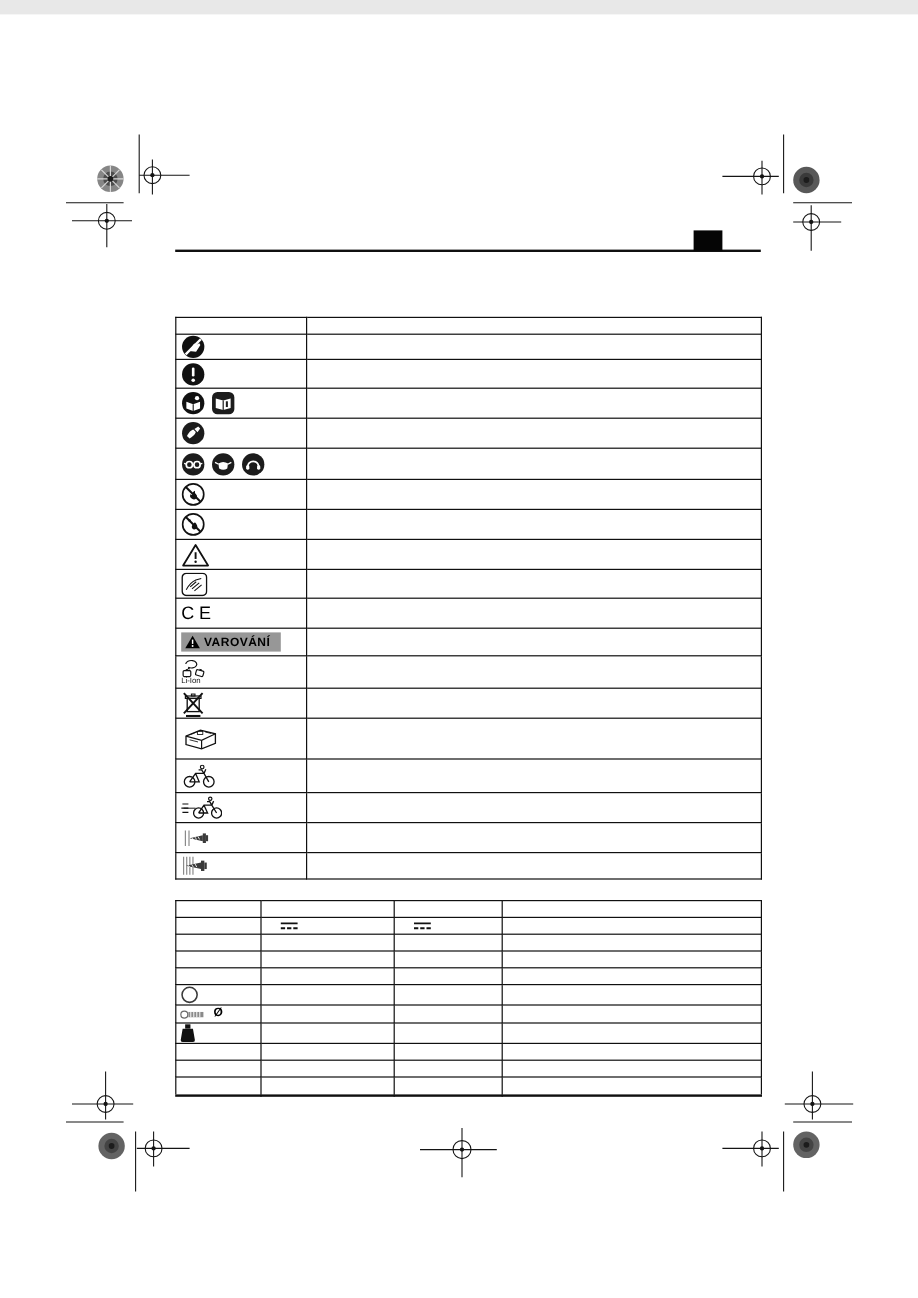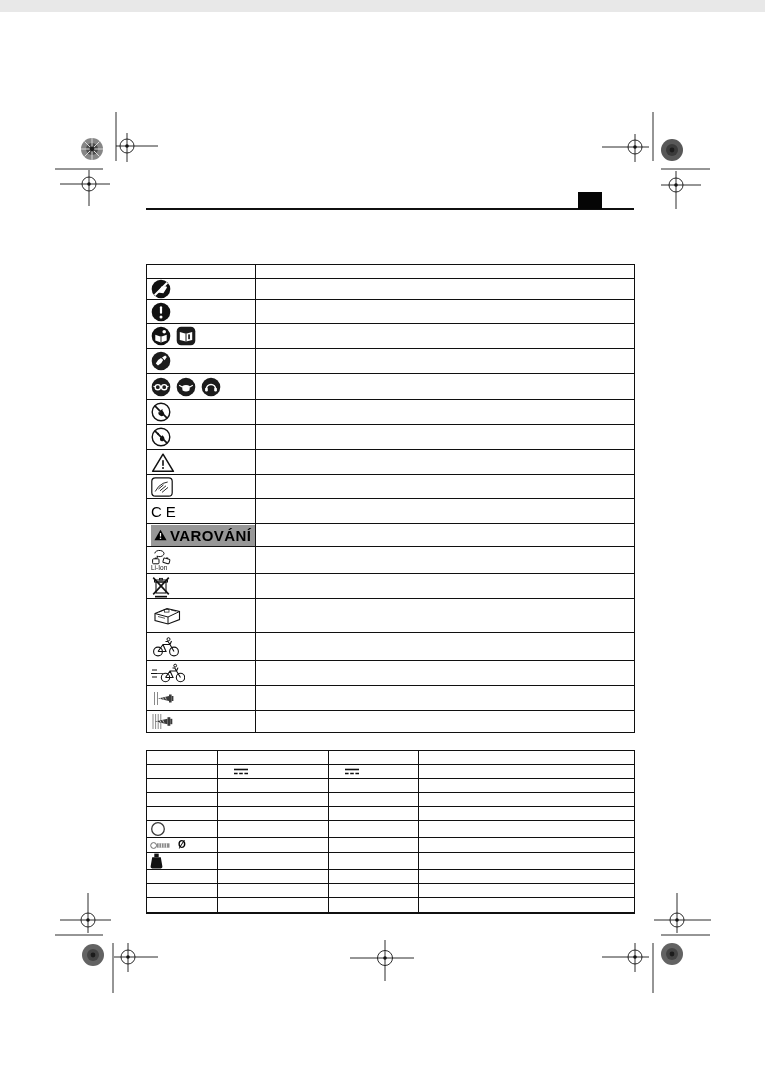--- a/index.html
+++ b/index.html
@@ -17,21 +17,21 @@
   td{border:1px solid #101010;padding:0;vertical-align:middle;overflow:hidden;}
   .icon-cell{padding-left:4px;}
   .icon-row{display:flex;align-items:center;gap:5px;}
   .icon{display:inline-flex;align-items:center;line-height:0;}
   .icon-captioned{display:inline-flex;flex-direction:column;align-items:flex-start;line-height:1;}
   .icon-caption{font-size:6.5px;letter-spacing:0;margin-top:0;color:#111;}
   .txt.ce{font-size:15px;letter-spacing:4px;font-weight:400;line-height:1;}
   .txt.dia{font-size:10px;font-weight:700;line-height:1;}
   .varovani-badge{display:inline-flex;align-items:center;gap:3px;background:#979797;
     padding:2px 9px 2px 3px;}
-  .varovani-text{font-size:15px;font-weight:700;letter-spacing:0.4px;color:#000;}
+  .varovani-text{font-size:10px;font-weight:700;letter-spacing:0.4px;color:#000;}
   .spec-cell{font-size:10px;}
   .spec-cell .icon-row{gap:4px;padding-left:3px;}
   .spec-cell.dc{padding-left:12px;}
 </style>
 </head>
 <body>
 
 <div class="page">
 
   <svg class="reg-overlay" width="765" height="1082" viewBox="0 0 765 1082">

